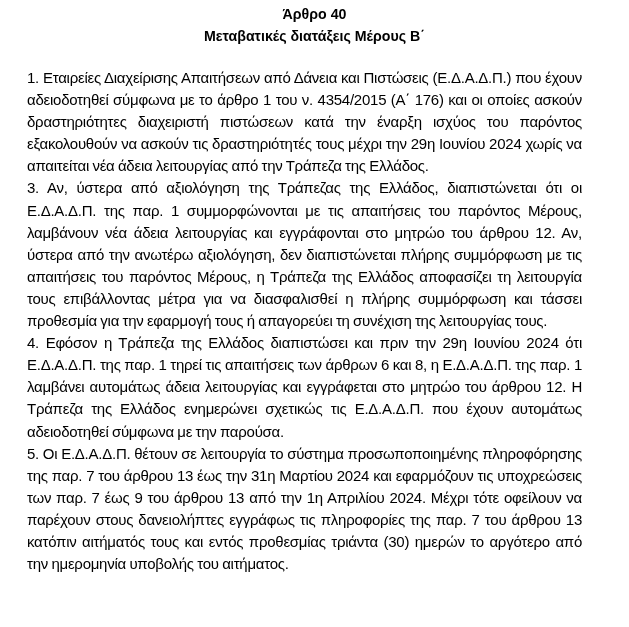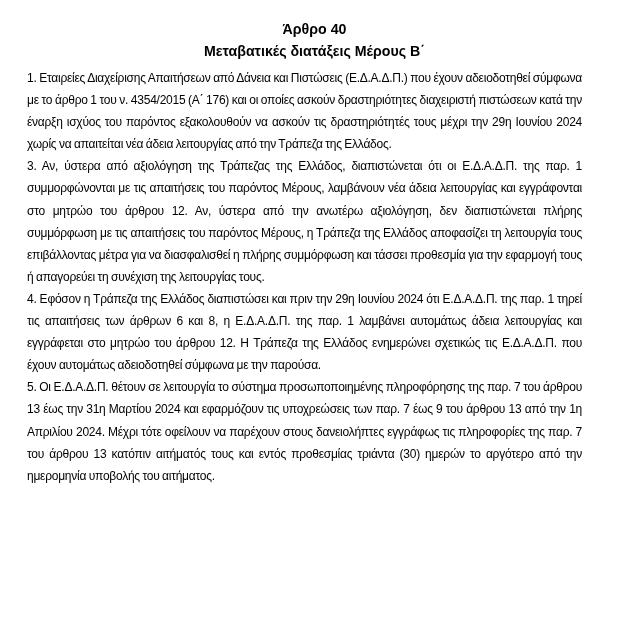--- a/index.html
+++ b/index.html
@@ -7,30 +7,30 @@
     width: 629px; height: 627px; overflow: hidden;
     font-family: "Liberation Sans", "DejaVu Sans", sans-serif;
     color: #000000;
   }
   .page { position: relative; width: 629px; height: 627px; }
   .heading {
     text-align: center;
     font-weight: bold;
     font-size: 14.2px;
     line-height: 22px;
-    padding-top: 18px;
+    padding-top: 3px;
     width: 100%;
   }
   .heading div { white-space: nowrap; }
   .body {
     position: absolute;
     left: 27px;
     top: 67px;
     width: 555px;
-    font-size: 12px;
+    font-size: 15px;
     line-height: 22.1px;
     text-align: justify;
     letter-spacing: -0.25px;
     word-spacing: -0.5px;
   }
   .body p { margin: 0; }
 </style>
 </head>
 <body>
 

